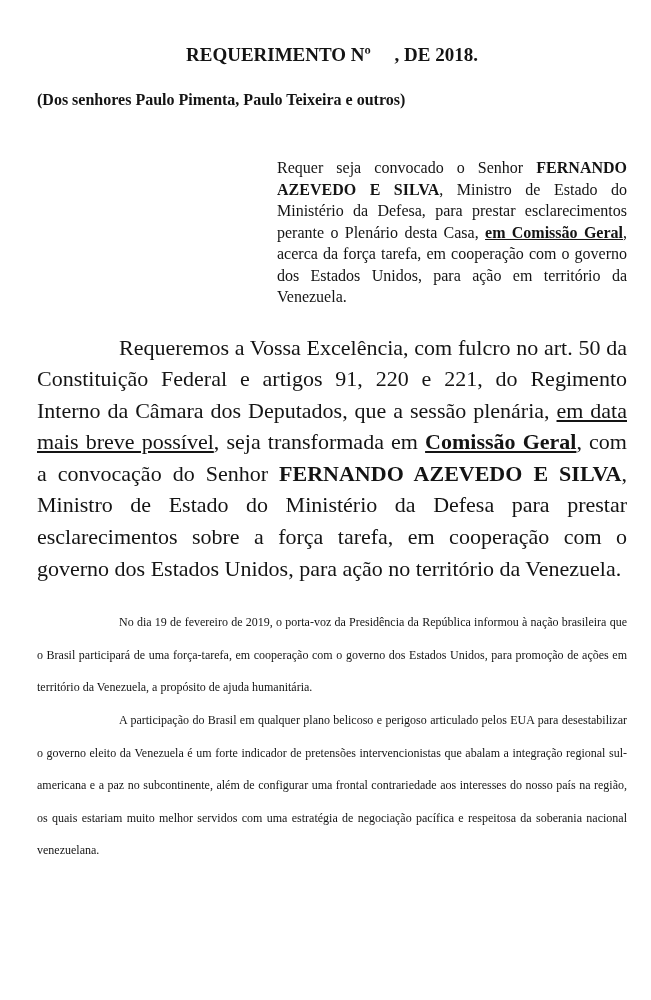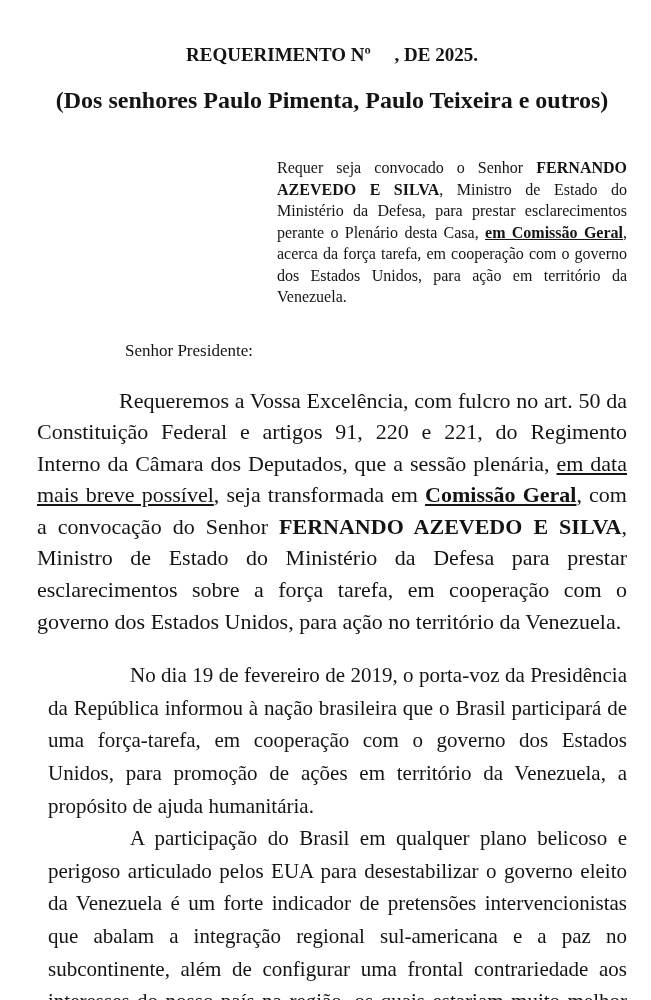--- a/index.html
+++ b/index.html
@@ -22,24 +22,23 @@
   .doc-title {
     margin: 0;
     font-size: 19px;
     line-height: 22px;
     font-weight: bold;
     text-align: center;
     white-space: pre-wrap;
   }
   .doc-authors {
     margin: 23px 0 0 0;
-    font-size: 24px;
+    font-size: 16px;
     line-height: 22px;
     font-weight: bold;
-    text-align: center;
   }
   .ementa {
     margin: 46px 0 0 240px;
     font-size: 16px;
     line-height: 21.5px;
     text-align: justify;
   }
   .salutation {
     margin: 32px 0 0 88px;
     font-size: 17px;
@@ -56,43 +55,42 @@
     margin: 26px 0 0 0;
     font-size: 17.5px;
     line-height: 22px;
     font-weight: bold;
     text-align: center;
   }
   .justif-heading span {
     text-decoration: underline;
   }
   .justif-par {
-    margin: 22px 0 0 11px;
-    font-size: 21px;
+    margin: 22px 0 0 0;
+    font-size: 12px;
     line-height: 32.6px;
     text-align: justify;
     text-indent: 82px;
   }
   .justif-par + .justif-par {
     margin-top: 0;
   }
   .b { font-weight: bold; }
   .u { text-decoration: underline; }
 </style>
 </head>
 <body>
 
 <div class="page">
-  <h1 class="doc-title">REQUERIMENTO Nº     , DE 2025.</h1>
+  <h1 class="doc-title">REQUERIMENTO Nº     , DE 2018.</h1>
 
   <h2 class="doc-authors">(Dos senhores Paulo Pimenta, Paulo Teixeira e outros)</h2>
 
   <div class="ementa"><span>Requer seja convocado o Senhor </span><span class="b">FERNANDO AZEVEDO E SILVA</span><span>, Ministro de Estado do Ministério da Defesa, para prestar esclarecimentos perante o Plenário desta Casa, </span><span class="b u">em Comissão Geral</span><span>, acerca da força tarefa, em cooperação com o governo dos Estados Unidos, para ação em território da Venezuela.</span></div>
 
-  <p class="salutation">Senhor Presidente:</p>
 
   <p class="body-par"><span>Requeremos a Vossa Excelência, com fulcro no art. 50 da Constituição Federal e artigos 91, 220 e 221, do Regimento Interno da Câmara dos Deputados, que a sessão plenária, </span><span class="u">em data mais breve possível</span><span>, seja transformada em </span><span class="b u">Comissão Geral</span><span>, com a convocação do Senhor </span><span class="b">FERNANDO AZEVEDO E SILVA</span><span>, Ministro de Estado do Ministério da Defesa para prestar esclarecimentos sobre a força tarefa, em cooperação com o governo dos Estados Unidos, para ação no território da Venezuela.</span></p>
 
 
   <p class="justif-par"><span>No dia 19 de fevereiro de 2019, o porta-voz da Presidência da República informou à nação brasileira que o Brasil participará de uma força-tarefa, em cooperação com o governo dos Estados Unidos, para promoção de ações em território da Venezuela, a propósito de ajuda humanitária.</span></p>
 
   <p class="justif-par"><span>A participação do Brasil em qualquer plano belicoso e perigoso articulado pelos EUA para desestabilizar o governo eleito da Venezuela é um forte indicador de pretensões intervencionistas que abalam a integração regional sul-americana e a paz no subcontinente, além de configurar uma frontal contrariedade aos interesses do nosso país na região, os quais estariam muito melhor servidos com uma estratégia de negociação pacífica e respeitosa da soberania nacional venezuelana.</span></p>
 </div>
 
 </body></html>

